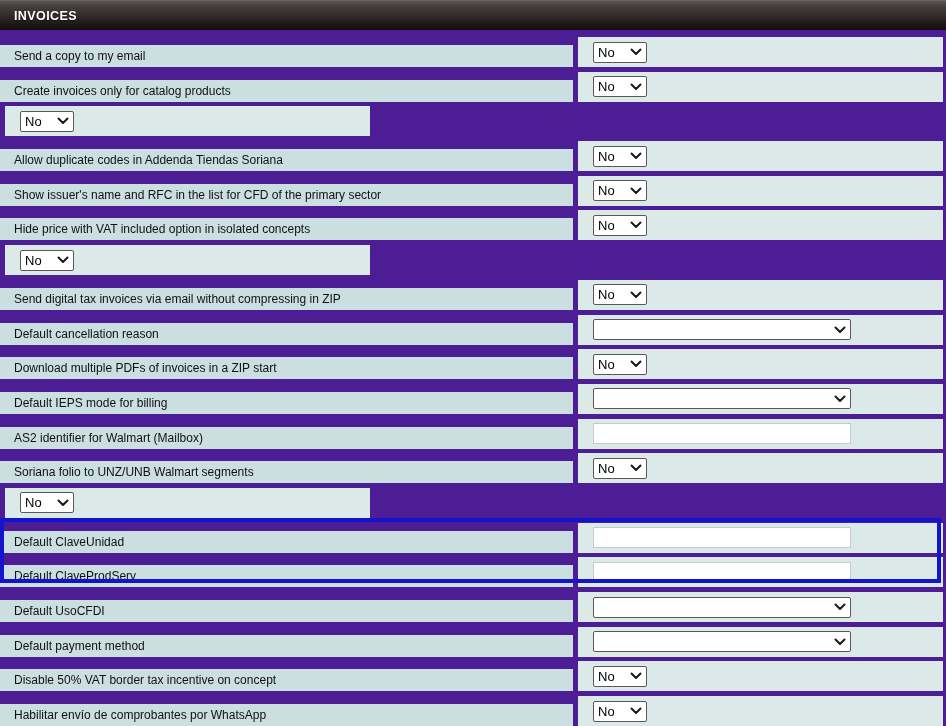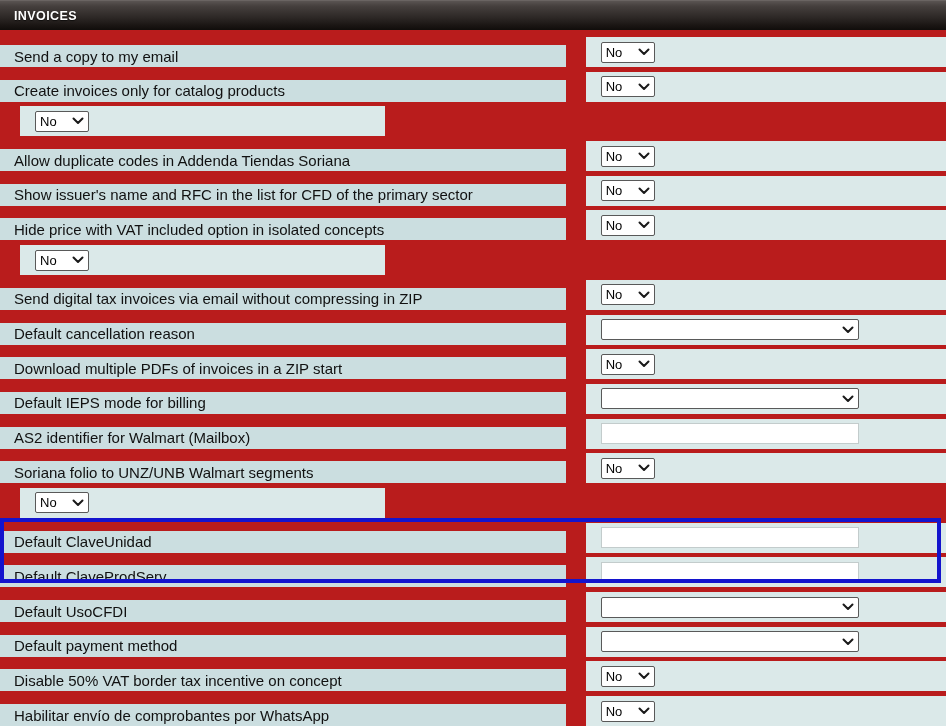--- a/index.html
+++ b/index.html
@@ -2,21 +2,21 @@
 <html style="--row-left-bg: #cbdee0; --row-right-bg: #dbe9e9; --highlight-color: #1414cd;"><head>
 <meta charset="utf-8">
 <style>
   * { margin: 0; padding: 0; }
   html, body { background: #ffffff; }
   body {
     width: 946px; height: 726px; overflow: hidden;
     font-family: "Liberation Sans", sans-serif;
     position: relative;
   }
-  .page { position: relative; width: 946px; height: 726px; background: #b91c1c; }
+  .page { position: relative; width: 946px; height: 726px; background: #4c1d95; }
 
   
   .header {
     height: 30px; width: 946px; box-sizing: border-box;
     background: linear-gradient(to bottom, #5a5452 0%, #453f3d 18%, #2e2927 55%, #1a1513 85%, #100d0b 100%);
     border-top: 1px solid #6a6462;
     display: flex; align-items: center;
     padding-left: 14px;
   }
   .header .title {
@@ -25,24 +25,24 @@
   }
 
   
   .rows { padding-top: 7px; }
   .row { display: flex; height: 30px; margin-bottom: 4.7px; }
   .cell-label {
     width: 573px; box-sizing: border-box;
     background: var(--row-left-bg, #cbdee0);
     display: flex; align-items: center;
     padding-left: 14px;
-    font-size: 15px; color: #111111; margin-top: 8px;
+    font-size: 12px; color: #111111; margin-top: 8px;
   }
   .cell-control {
-    width: 365px; box-sizing: border-box; margin-left: 20px;
+    width: 365px; box-sizing: border-box; margin-left: 5px;
     background: var(--row-right-bg, #dbe9e9);
     display: flex; align-items: center;
     padding-left: 15px;
   }
 
   
   .select-wrap { position: relative; display: inline-block; height: 21px; }
   .select-wrap.small { width: 54px; }
   .select-wrap.wide  { width: 258px; }
   .select-wrap select {

